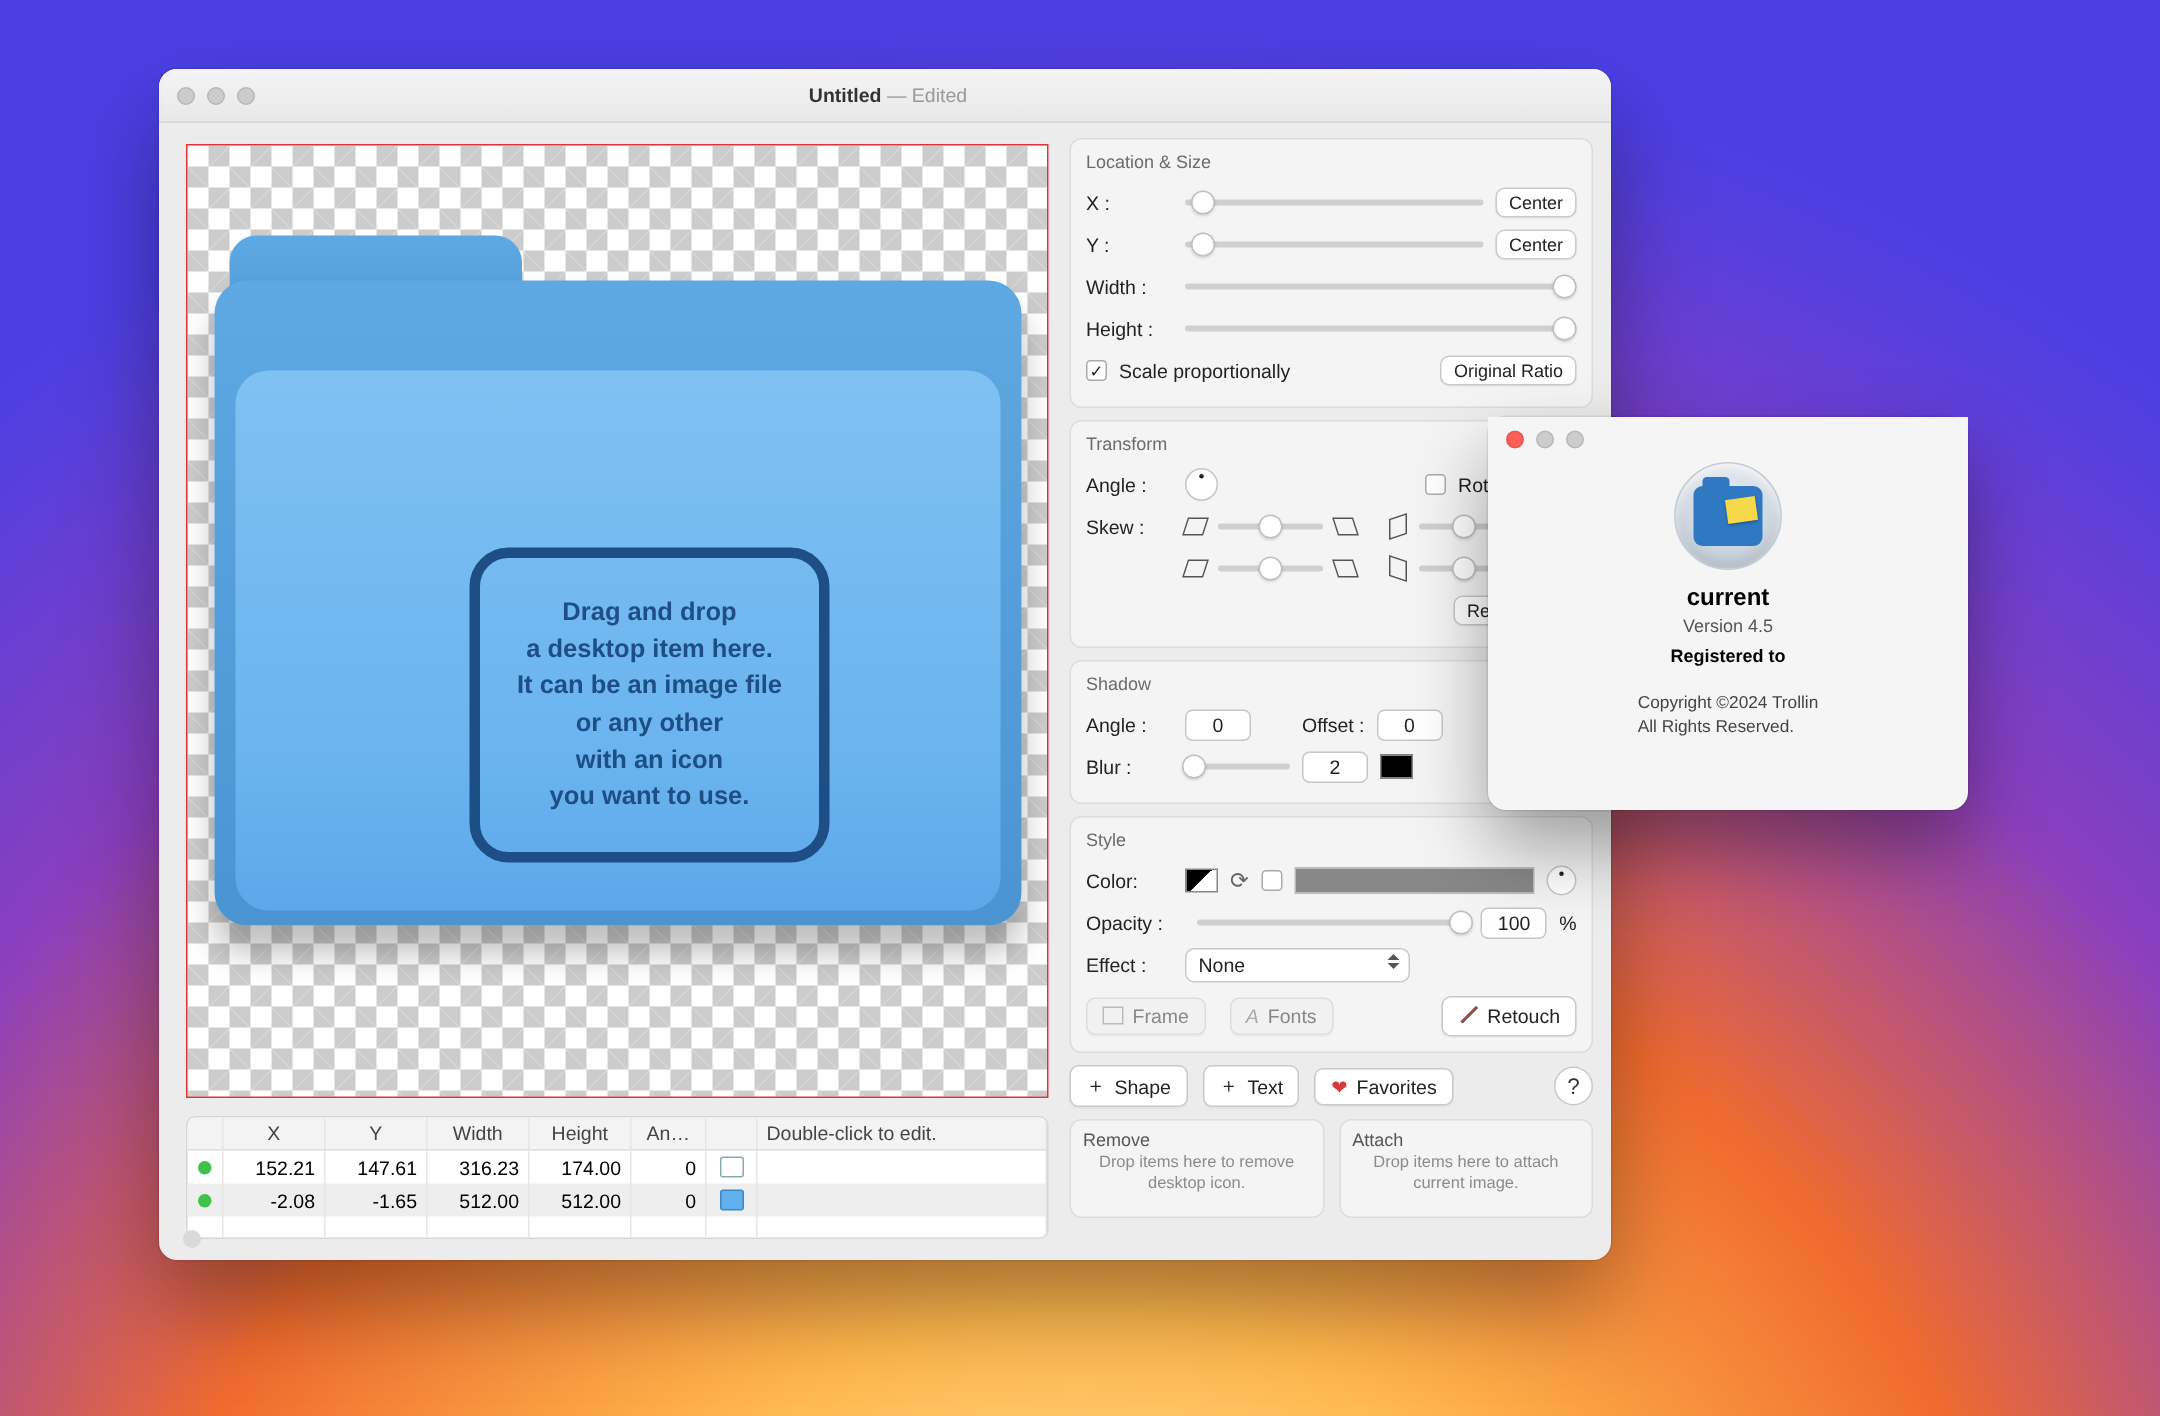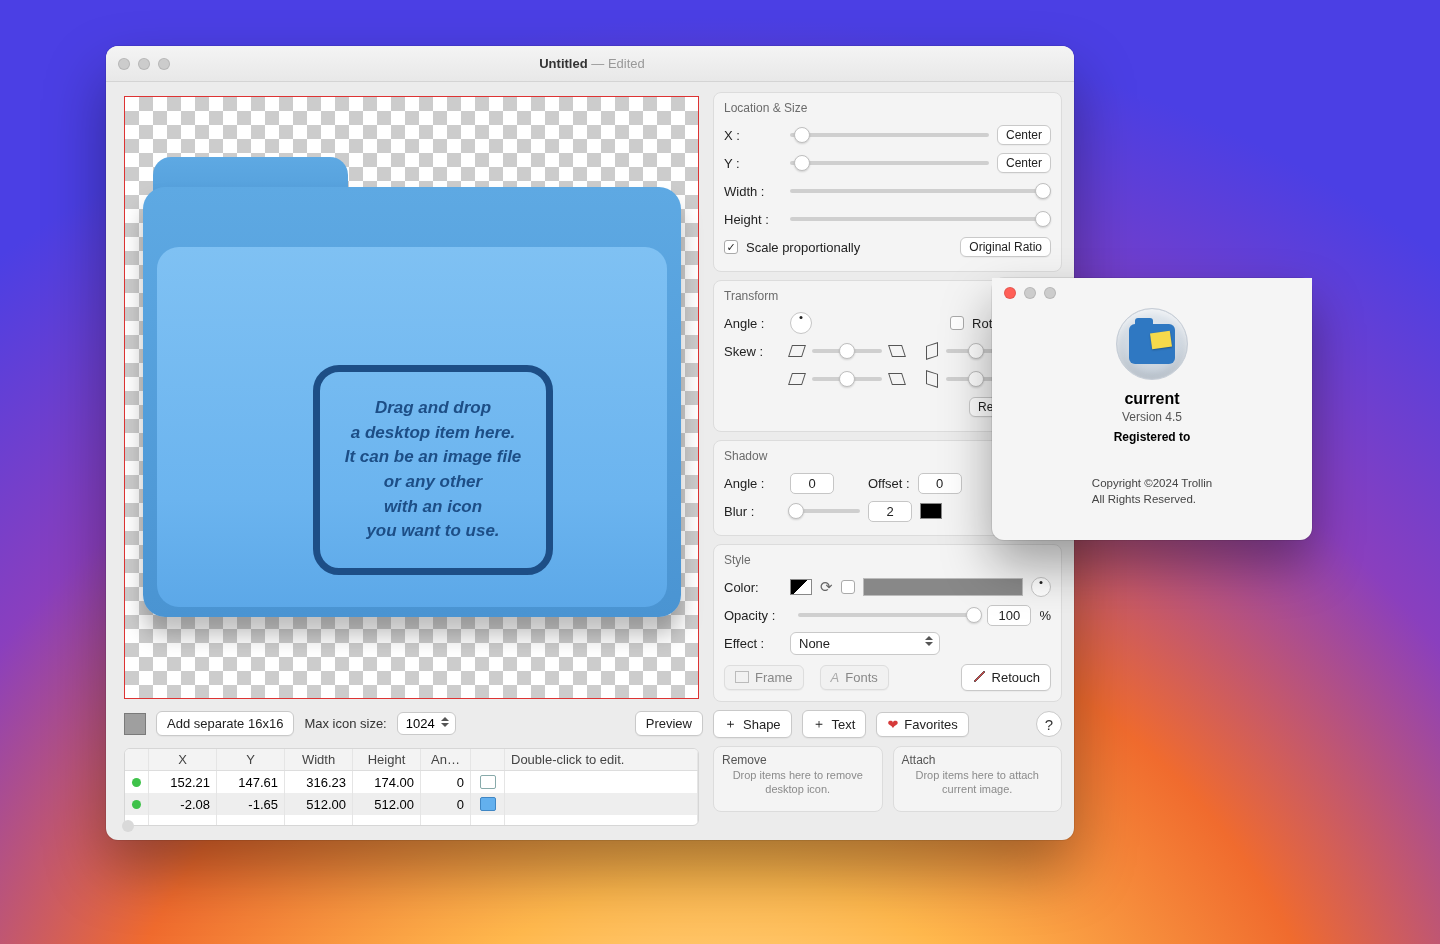--- a/index.html
+++ b/index.html
@@ -43,21 +43,20 @@
 .canvas-frame {
   width: 575px; height: 702px; border: 1.5px solid #d33; position: relative;
   background-color: #fff;
   background-image:
     linear-gradient(45deg,#ccc 25%,transparent 25%),
     linear-gradient(-45deg,#ccc 25%,transparent 25%),
     linear-gradient(45deg,transparent 75%,#ccc 75%),
     linear-gradient(-45deg,transparent 75%,#ccc 75%);
   background-size: 28px 28px;
   background-position: 0 0, 0 14px, 14px -14px, -14px 0;
-  font-style: italic;
 }
 .folder {
   position: absolute; left: 18px; top: 60px; width: 538px; height: 475px;
 }
 .folder-tab {
   position: absolute; left: 10px; top: 0; width: 195px; height: 70px;
   background: linear-gradient(#5ea9e3,#4e99d6); border-radius: 18px 18px 0 0;
 }
 .folder-back {
   position: absolute; left: 0; top: 30px; right: 0; height: 430px;
@@ -174,21 +173,21 @@
   width: 72px; height: 72px; border-radius: 50%;
   background: radial-gradient(circle at 50% 35%, #e6ecf2, #b9c4d0);
   border: 1px solid #c6cdd6; display:flex; align-items:center; justify-content:center;
   box-shadow: inset 0 4px 8px rgba(255,255,255,0.8), inset 0 -4px 8px rgba(0,0,0,0.1);
 }
 .app-icon-inner { width: 46px; height: 40px; background: #2f78c2; border-radius: 6px; position: relative; }
 .app-icon-inner::before { content:""; position:absolute; left:6px; top:-6px; width:18px; height:10px; background:#2f78c2; border-radius:3px 3px 0 0; }
 .app-icon-inner::after { content:""; position:absolute; right:4px; top:8px; width:20px; height:16px; background:#f6d94b; transform: rotate(-8deg); box-shadow: 0 1px 2px rgba(0,0,0,0.3); }
 .about-body h3{ margin: 10px 0 2px; font-size:16px; font-weight:700; }
 .about-body .ver{ font-size:12px; color:#555; margin-bottom:6px; }
-.about-body .reg{ font-size:12px; font-weight:700; margin-bottom:32px; }
+.about-body .reg{ font-size:12px; font-weight:700; margin-bottom:18px; }
 .about-body .cop{ font-size:11.5px; color:#444; line-height:1.35; }
 .tl.red{background:#ff5f57;}
 .resize-grip{
   position:absolute; left:16px; bottom:8px; width:12px; height:12px;
   background:#d9d9d9; border-radius:50%;
 }
 </style>
 </head>
 <body>
 
@@ -219,28 +218,20 @@
             <span style="white-space:pre-line">Drag and drop
 a desktop item here.
 It can be an image file
 or any other
 with an icon
 you want to use.</span>
           </div>
         </div>
       </div>
 
-      <div class="under-canvas">
-        <div class="swatch"></div>
-        <div class="btn">Add separate 16x16</div>
-        <span class="label">Max icon size:</span>
-        <div class="select">1024</div>
-        <div class="flex-spacer"></div>
-        <div class="btn">Preview</div>
-      </div>
 
       <div class="table">
         <div class="tr th">
           <div class="cell c0"></div>
           <div class="cell c1 center">X</div>
           <div class="cell c2 center">Y</div>
           <div class="cell c3 center">Width</div>
           <div class="cell c4 center">Height</div>
           <div class="cell c5 center">An…</div>
           <div class="cell c6"></div>

